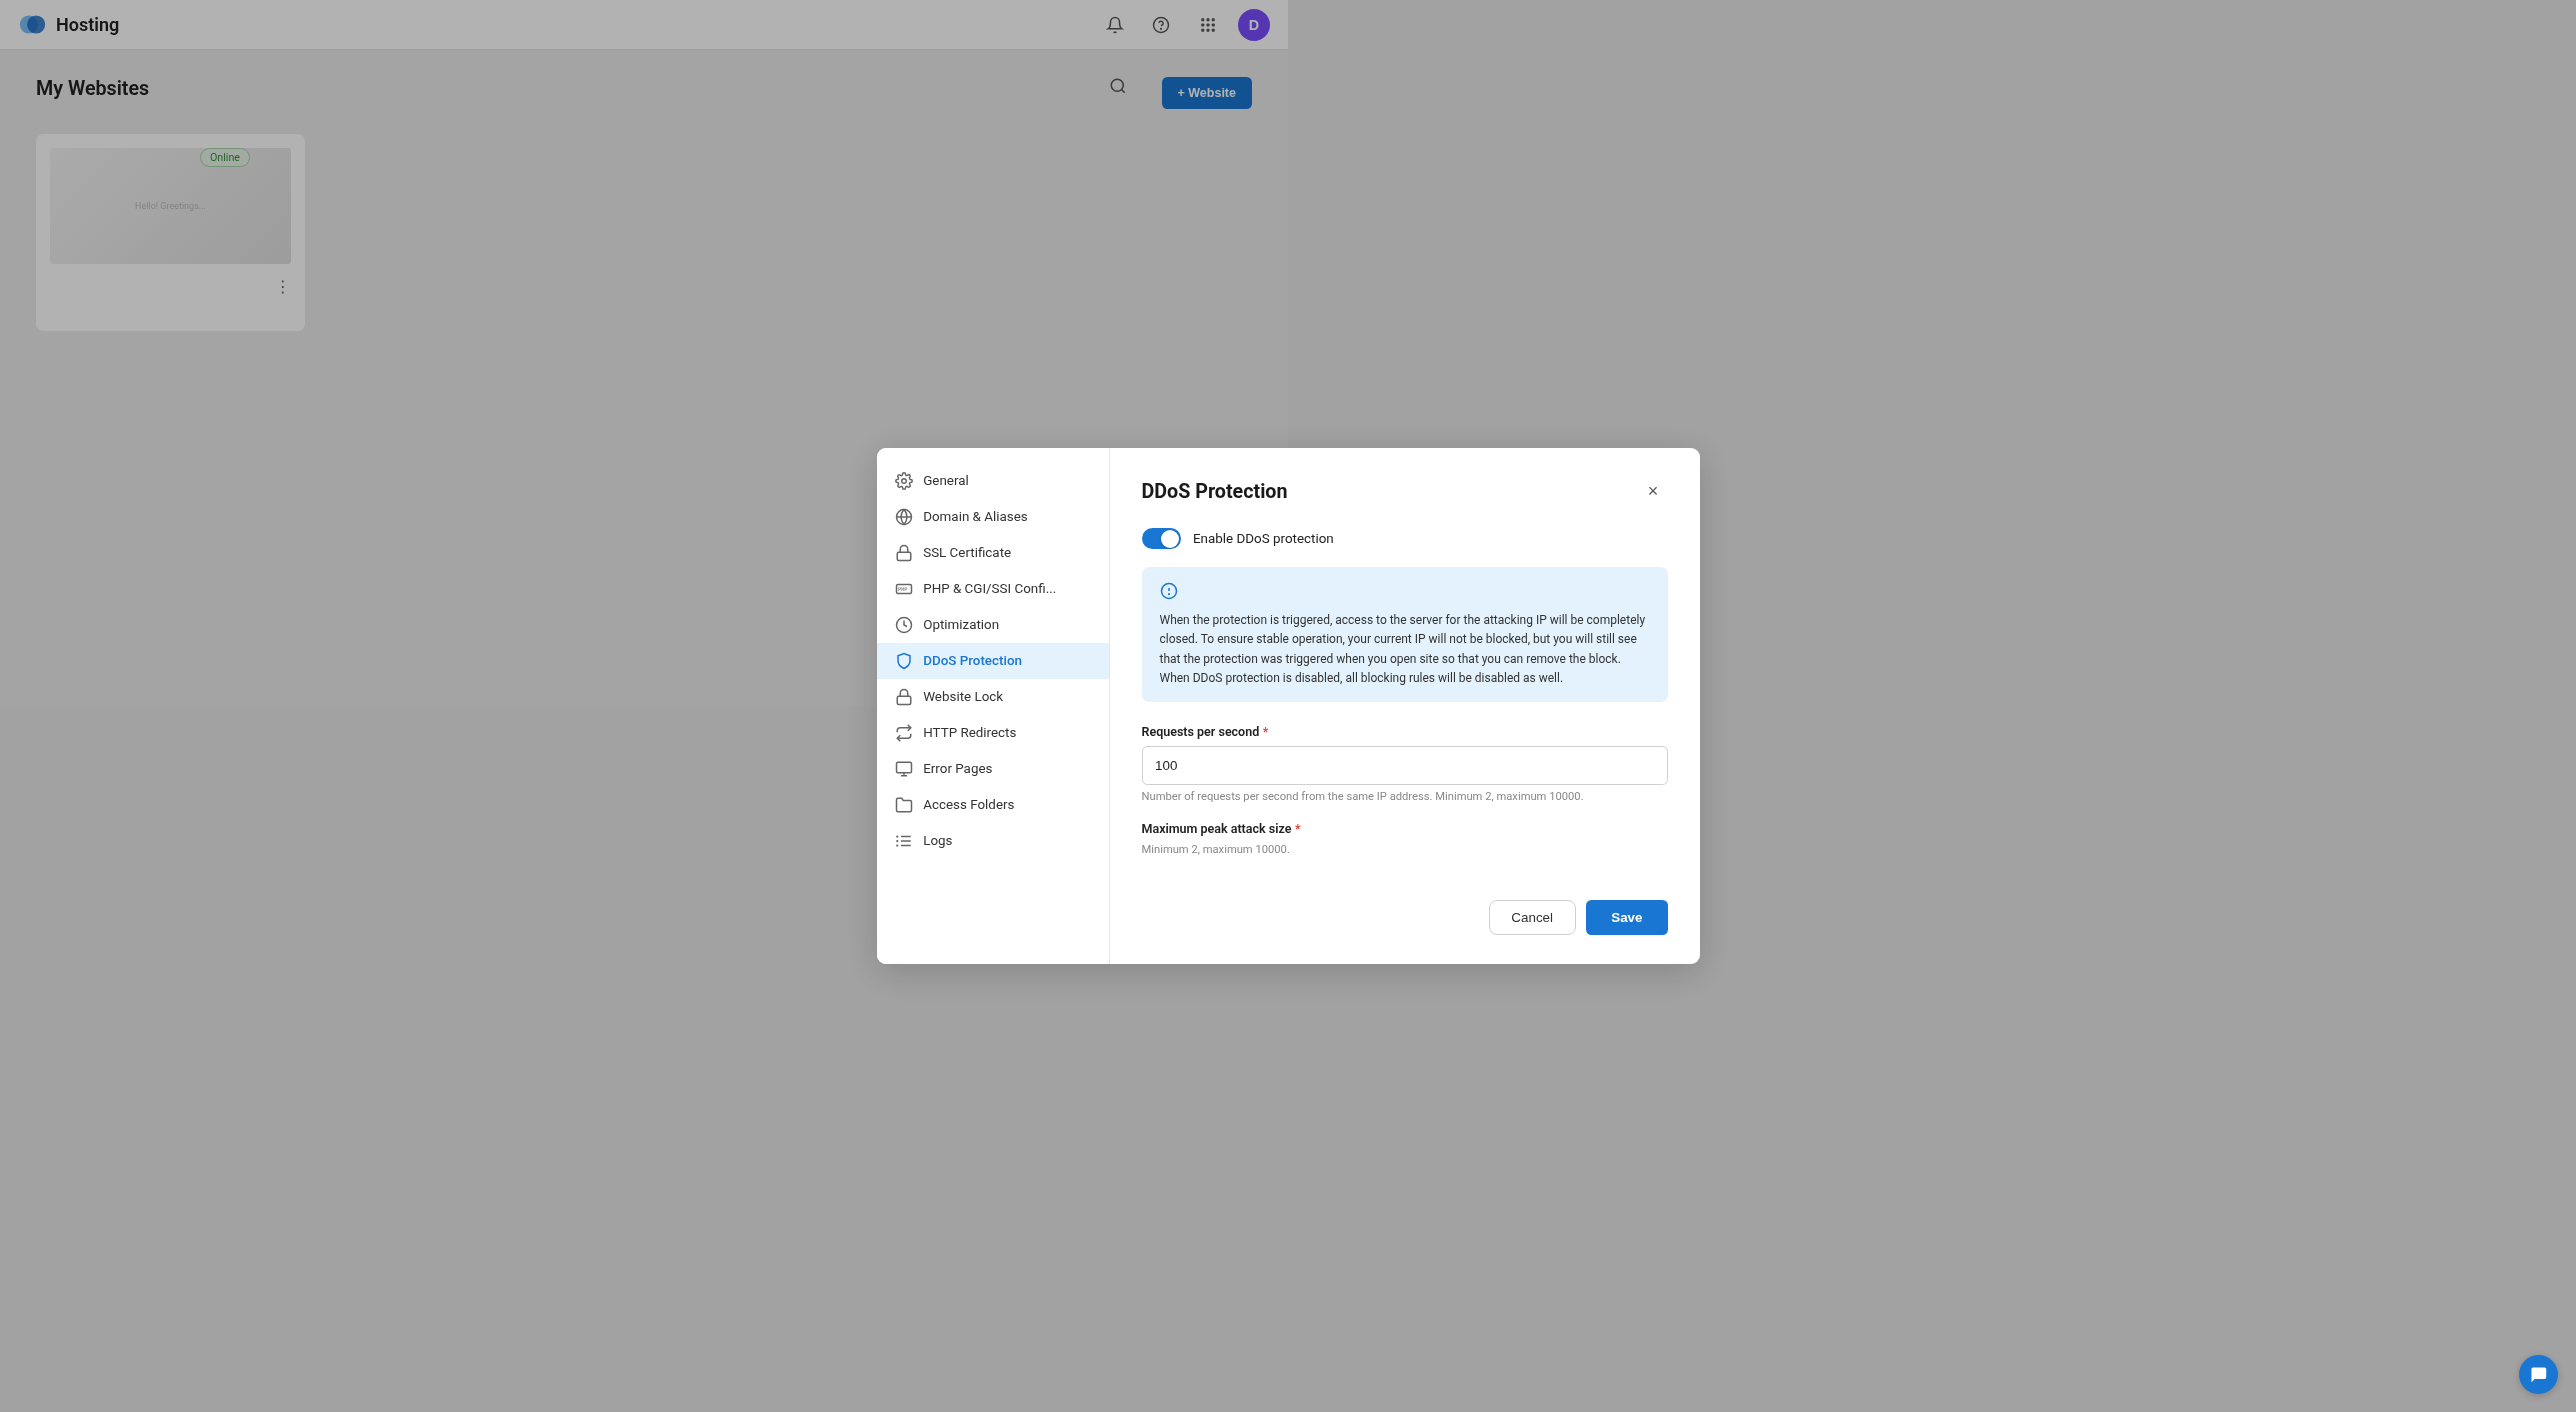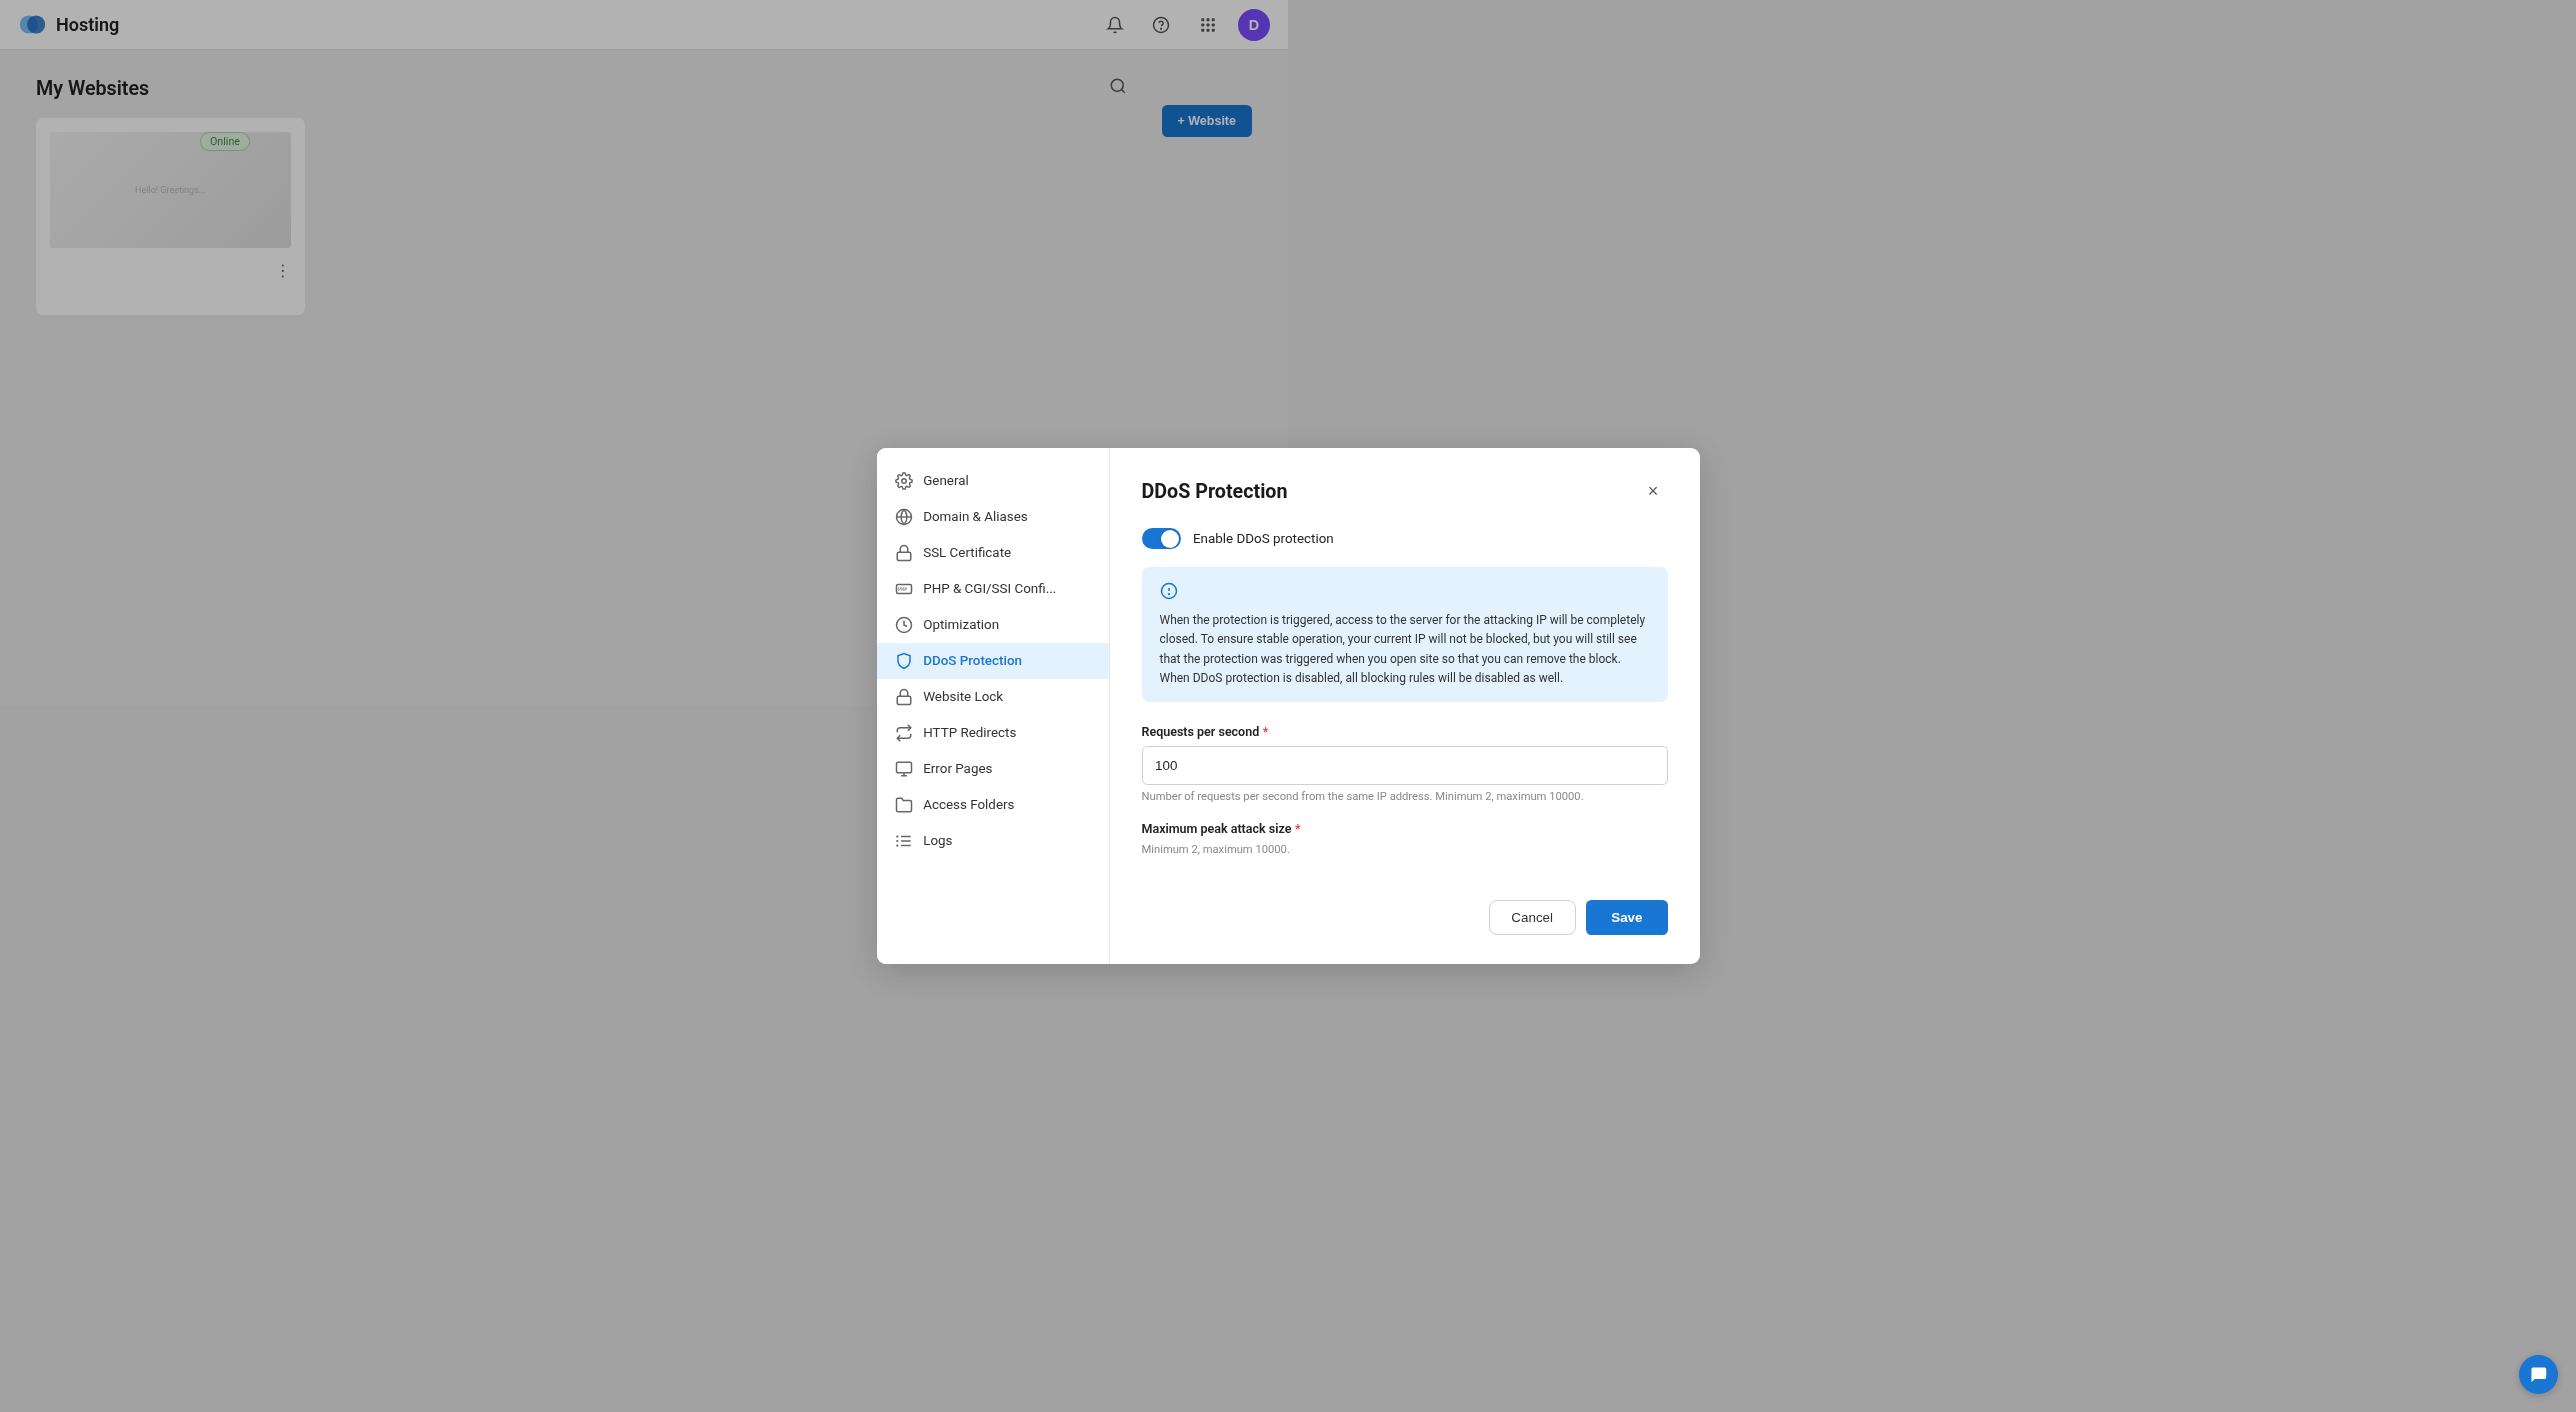--- a/index.html
+++ b/index.html
@@ -77,21 +77,21 @@
       left: 0;
       right: 0;
       bottom: 0;
       padding: 27px 36px;
       background: #ebebeb;
     }
     .page-title {
       font-size: 19.7px;
       font-weight: 600;
       color: #222;
-      margin-bottom: 18px;
+      margin-bottom: 34px;
     }
     .card-row {
       display: flex;
       gap: 18px;
     }
     .website-card {
       background: #fff;
       border-radius: 7.2px;
       width: 269px;
       height: 197px;
@@ -140,21 +140,20 @@
       padding: 9px 16px;
       font-size: 12.5px;
       font-weight: 600;
       cursor: pointer;
       display: flex;
       align-items: center;
       gap: 5.4px;
       position: absolute;
       top: 27px;
       right: 36px;
-      margin-top: 28px;
     }
     .search-btn {
       position: absolute;
       top: 27px;
       right: 161px;
       background: none;
       border: none;
       cursor: pointer;
       color: #555;
       font-size: 18px;

